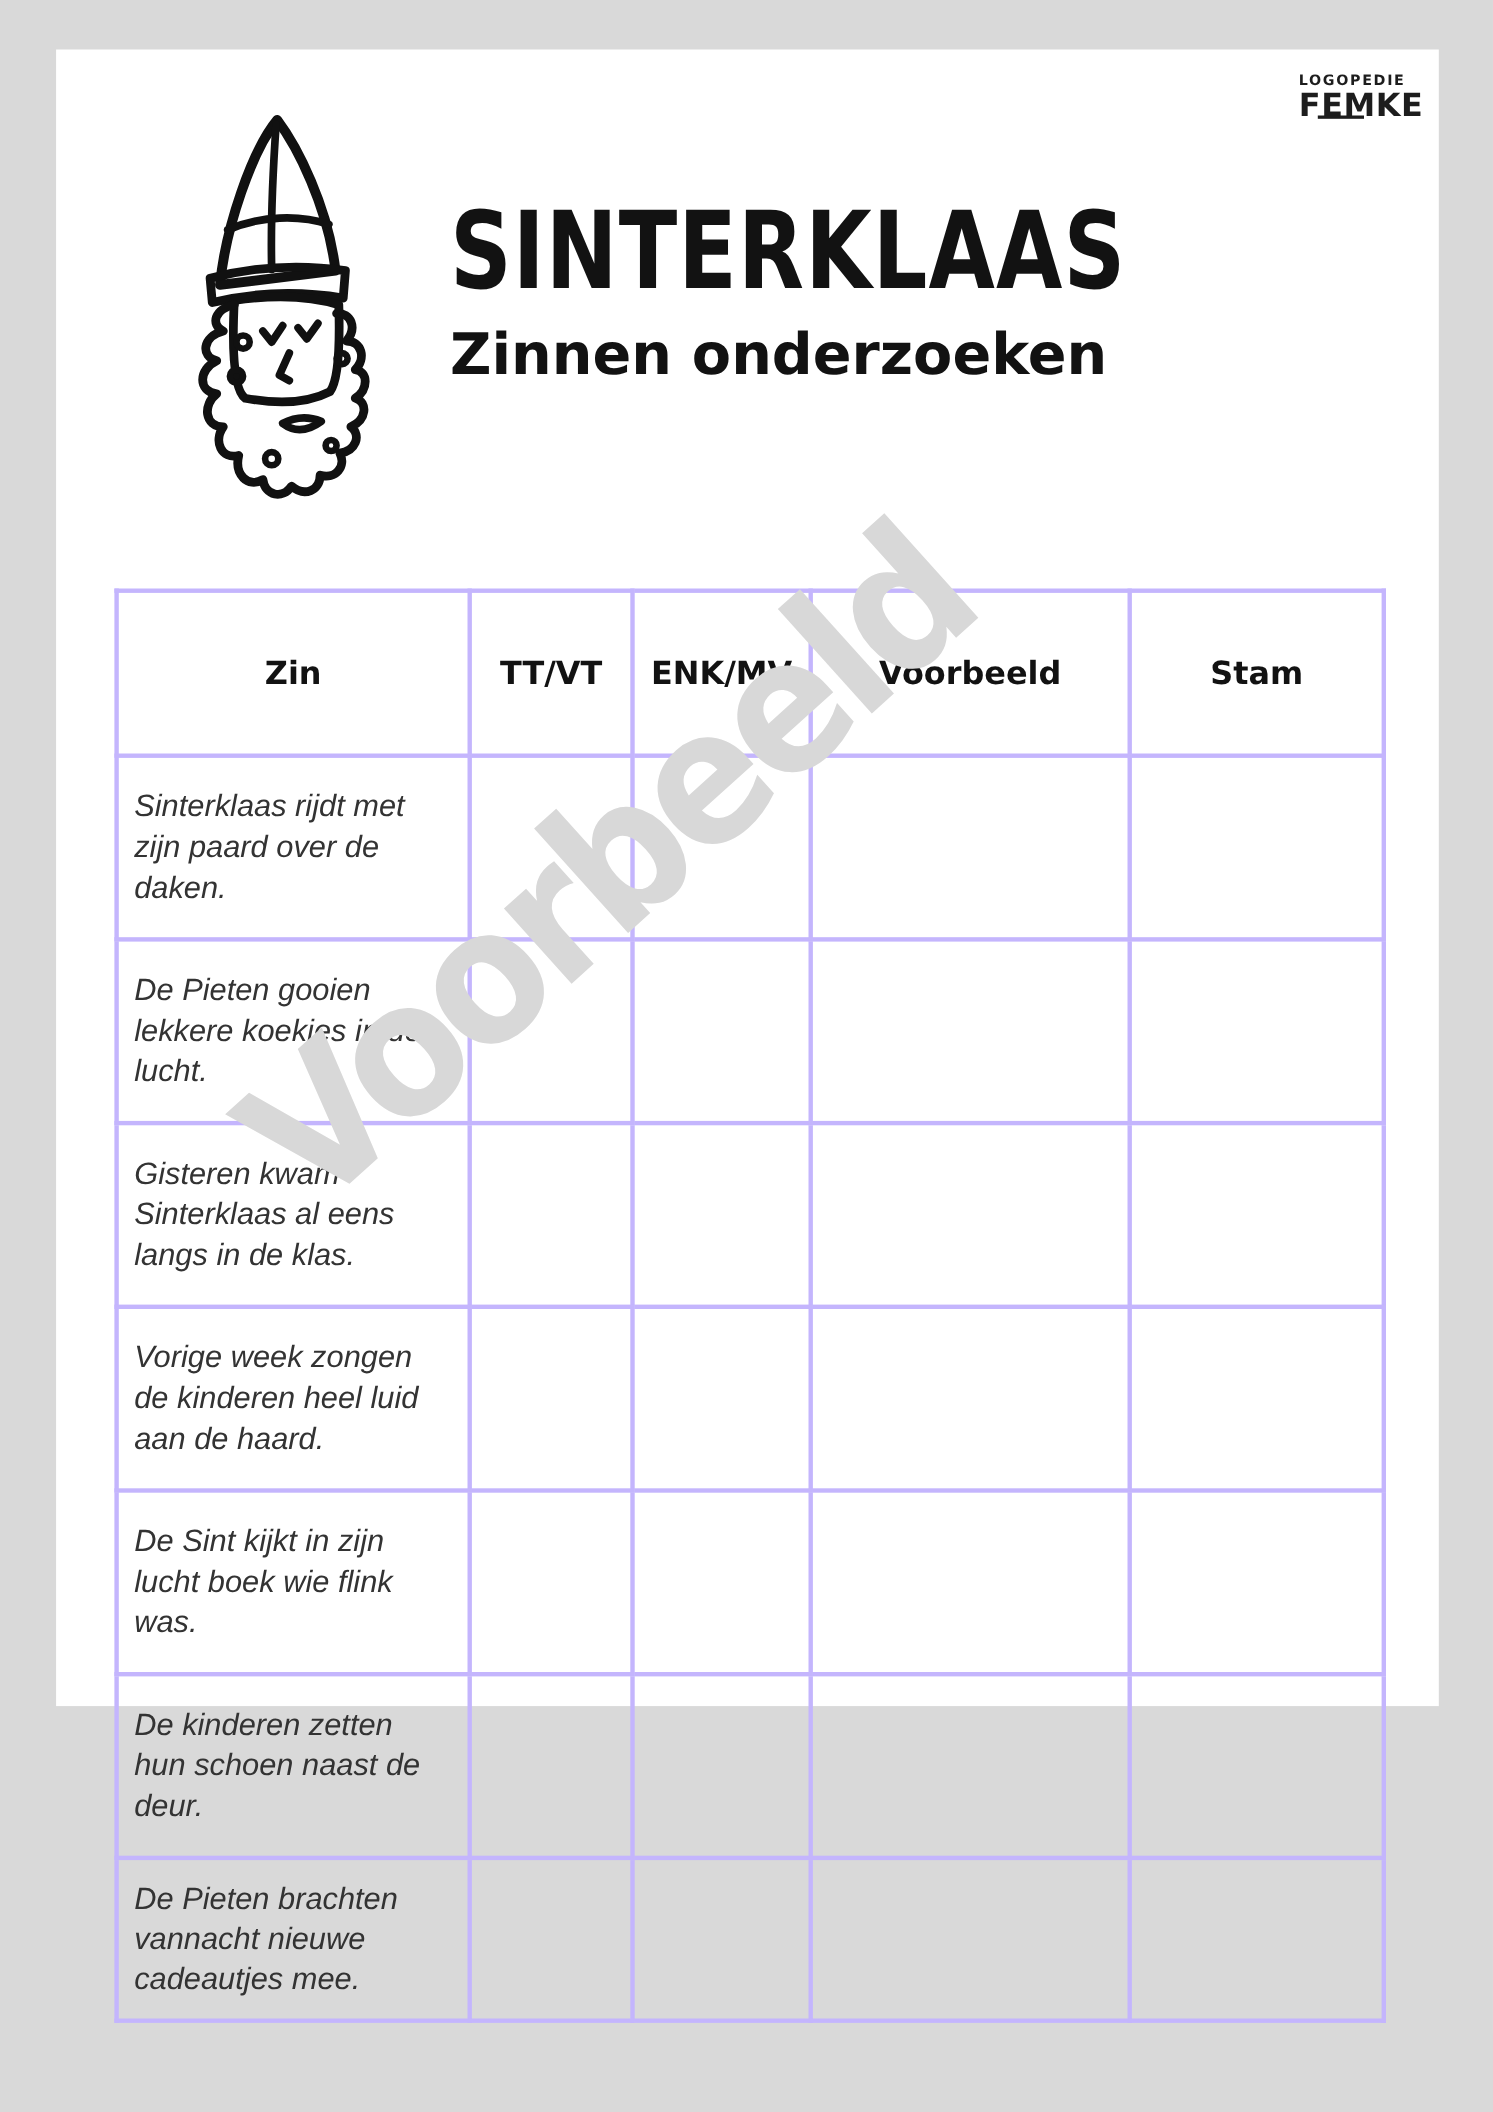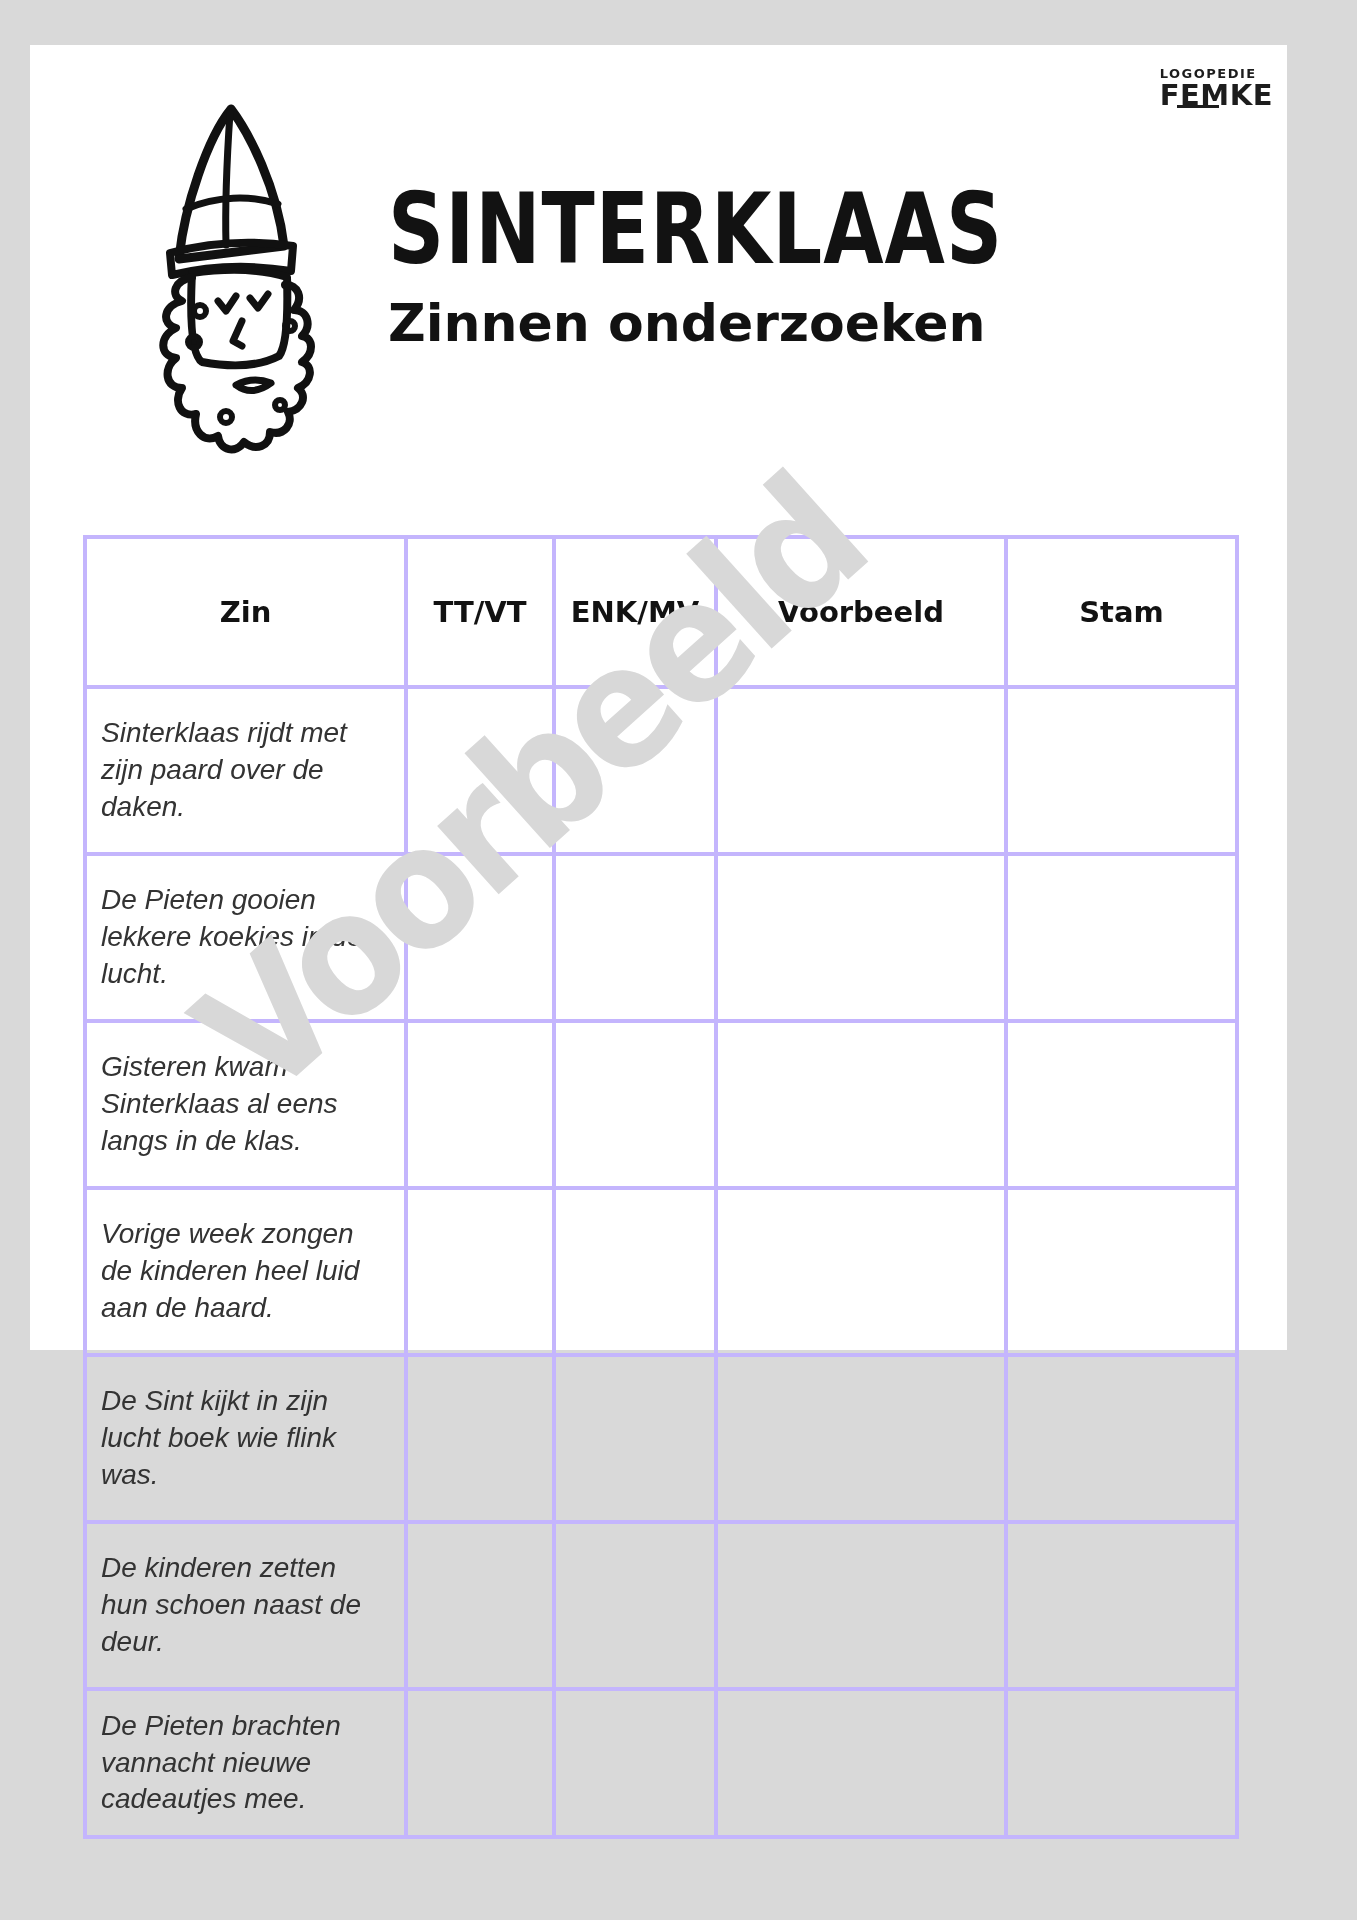--- a/index.html
+++ b/index.html
@@ -9,24 +9,24 @@
   .canvas {
     position: relative;
     width: 1357px;
     height: 1920px;
     background: #d9d9d9;
     overflow: hidden;
   }
 
   .paper {
     position: absolute;
-    left: 30px;
+    left: 51px;
     top: 45px;
     width: 1257px;
-    height: 1305px;
+    height: 1506px;
     background: #ffffff;
   }
 
   
   .logo {
     position: absolute;
     top: 22px;
     right: 14px;
     text-align: left;
     color: #1d1d1d;

